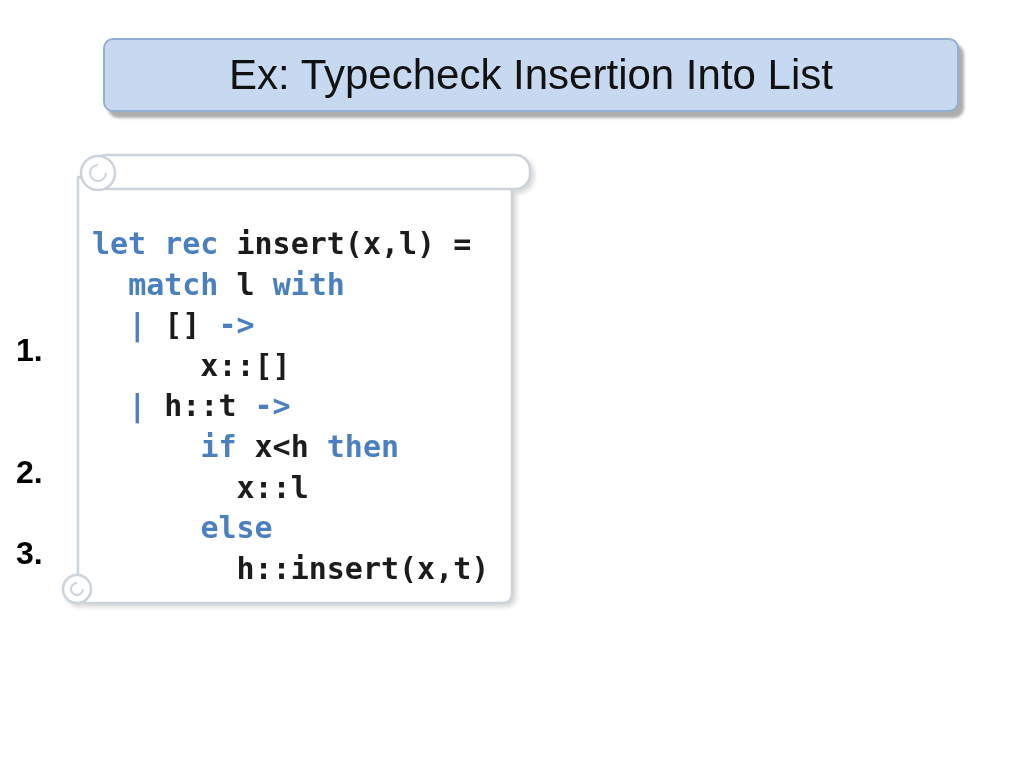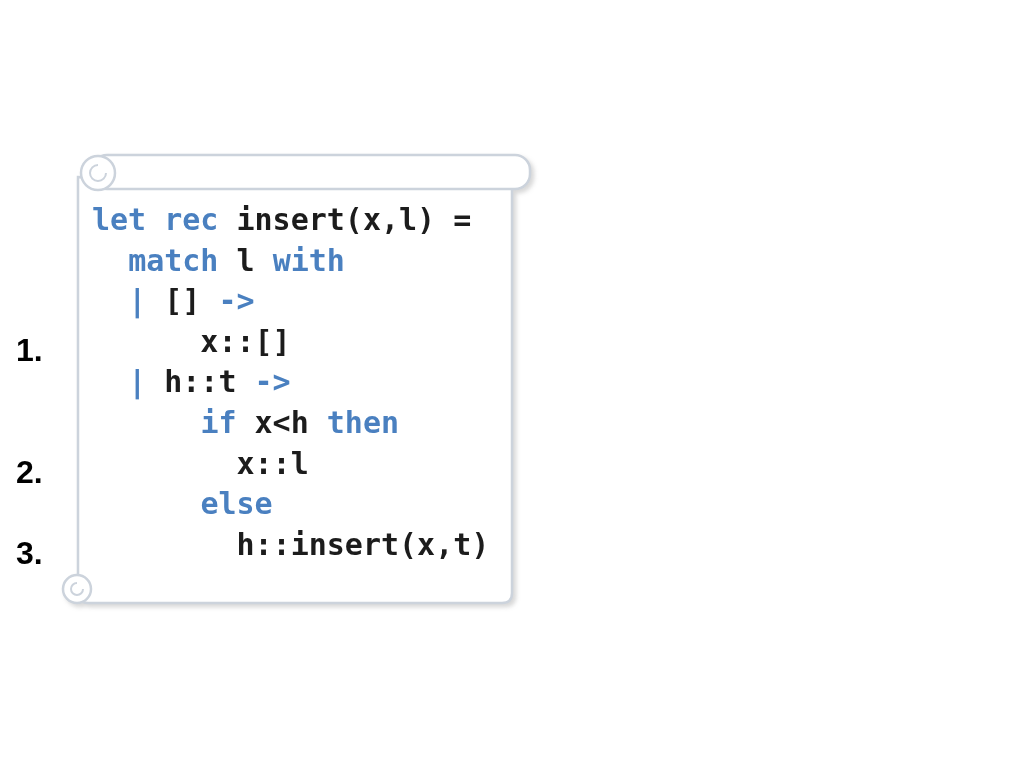--- a/index.html
+++ b/index.html
@@ -39,21 +39,21 @@
     border-radius:12px;
     font-size:40px;
   }
   .scroll-svg{
     position:absolute;left:50px;top:145px;width:500px;height:478px;
     filter:drop-shadow(3px 3px 2px rgba(100,100,100,0.25));
   }
   .scroll-outline{stroke:var(--scroll-stroke);stroke-width:2.5;fill:#ffffff;}
   .scroll-inner{stroke:var(--scroll-stroke);stroke-width:2;fill:none;}
   #code-block{
-    position:absolute;left:92px;top:200px;
+    position:absolute;left:92px;top:224px;
     font-family:"DejaVu Sans Mono", monospace;
     font-weight:bold;
     font-size:30px;
     line-height:40.6px;
     color:var(--code-color);
     white-space:pre;
   }
   .code-line{white-space:pre;}
   .code-line .kw{color:var(--kw);}
   #step-labels .step-label{
@@ -63,20 +63,23 @@
   }
   #step-labels .step-label:nth-child(1){top:330px;}
   #step-labels .step-label:nth-child(2){top:452px;}
   #step-labels .step-label:nth-child(3){top:533px;}
 </style>
 </head>
 <body>
 
 <div class="slide">
 
+  <div class="banner banner-title">
+    <span>Ex: Typecheck Insertion Into List</span>
+  </div>
 
   <svg class="scroll-svg" viewBox="0 0 500 478" aria-hidden="true">
 
     <path class="scroll-outline" d="M 28,32 L 28,448 Q 28,458 38,458 L 452,458 Q 462,458 462,448 L 462,42 L 28,32 Z"></path>
 
     <circle class="scroll-outline" cx="27" cy="444" r="14"></circle>
     <path class="scroll-inner" d="M 27,438 a 6,6 0 1 0 6,6"></path>
 
     <rect class="scroll-outline" x="42" y="10" width="438" height="34" rx="15"></rect>
 

